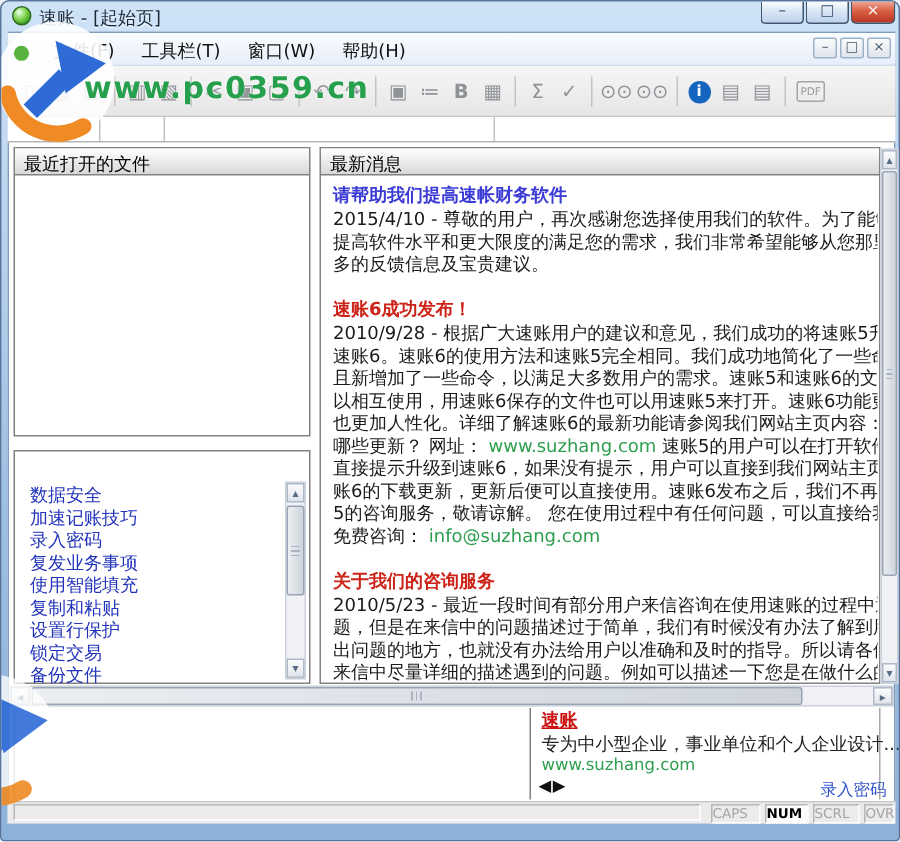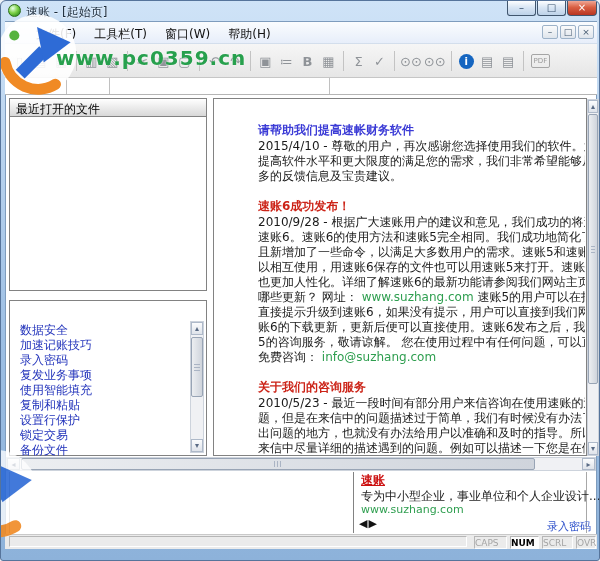--- a/index.html
+++ b/index.html
@@ -60,21 +60,21 @@
                 font-size:12px;color:#000;padding:2px 0 12px 6px;}
   #panel-recent{left:8px;top:97px;width:198px;height:193px;}
   #recent-links{position:absolute;left:10px;top:150px;}
   .blue-link{display:block;color:#2233bb;font-size:12px;line-height:22px;white-space:nowrap;cursor:pointer;}
 
   #panel-important{left:8px;top:299px;width:198px;height:156px;}
   #important-links{position:absolute;left:10px;top:22px;line-height:15px;}
   #important-links .blue-link{line-height:15px;}
 
   #panel-news{left:212px;top:97px;width:374px;height:358px;}
-  #news-body{position:absolute;left:1px;top:19px;right:1px;bottom:1px;overflow:hidden;padding-left:36px;}
+  #news-body{position:absolute;left:1px;top:19px;right:1px;bottom:1px;overflow:hidden;}
   #news-inner{width:422px;padding:5px 0 0 7px;font-size:12px;line-height:15px;color:#1a1a1a;}
   .news-sec{margin-bottom:15px;}
   .news-h{font-weight:bold;margin:0 0 1px 0;}
   .news-h.blue{color:#3b3bd6;}
   .news-h.red{color:#cc2418;}
   .news-p{margin:0;}
   .green-link{color:#2e9e4f;}
 
   
   .sb-track{background:#f0f1f4;border:1px solid #cdd3dc;}
@@ -215,20 +215,21 @@
     <div id="important-sb">
       <div id="isb-up" class="sb-btn">▴</div>
       <div id="isb-thumb" class="sb-thumb">
           <div class="grip-v"></div>
         </div>
       <div id="isb-down" class="sb-btn">▾</div>
     </div>
   </div>
 
   <div id="panel-news" class="abs panel">
+    <div class="panel-header">最新消息</div>
     <div id="news-body">
       <div id="news-inner">
           <div class="news-sec">
             <div class="news-h blue">请帮助我们提高速帐财务软件</div>
             <p class="news-p">2015/4/10 - 尊敬的用户，再次感谢您选择使用我们的软件。为了能够更好的提高软件水平和更大限度的满足您的需求，我们非常希望能够从您那里得到更多的反馈信息及宝贵建议。</p>
           </div>
           <div class="news-sec">
             <div class="news-h red">速账6成功发布！</div>
             <p class="news-p">2010/9/28 - 根据广大速账用户的建议和意见，我们成功的将速账5升级到了速账6。速账6的使用方法和速账5完全相同。我们成功地简化了一些命令，并且新增加了一些命令，以满足大多数用户的需求。速账5和速账6的文件完全可以相互使用，用速账6保存的文件也可以用速账5来打开。速账6功能更加强大也更加人性化。详细了解速账6的最新功能请参阅我们网站主页内容：速账6有哪些更新？ 网址： <span class="green-link">www.suzhang.com</span> 速账5的用户可以在打开软件使用时直接提示升级到速账6，如果没有提示，用户可以直接到我们网站主页进行速账6的下载更新，更新后便可以直接使用。速账6发布之后，我们不再提供速账5的咨询服务，敬请谅解。 您在使用过程中有任何问题，可以直接给我们发信免费咨询： <span class="green-link">info@suzhang.com</span></p>
           </div>

